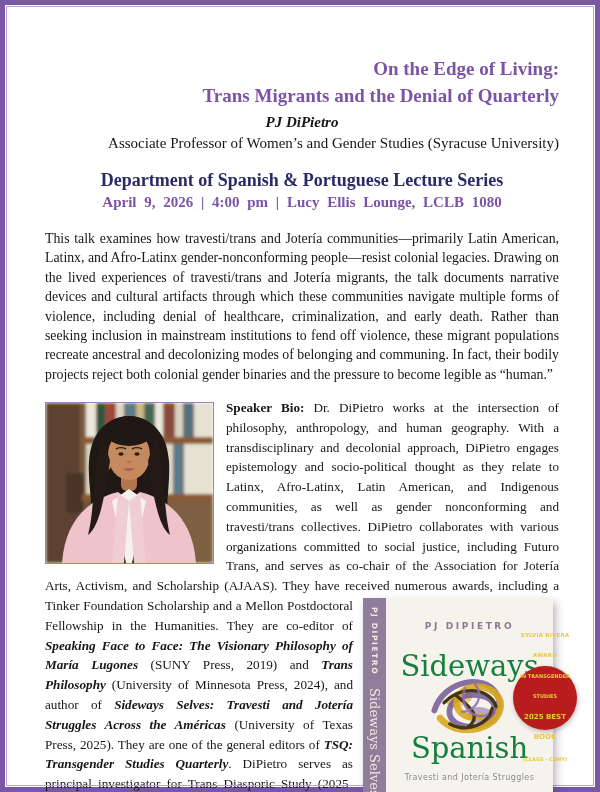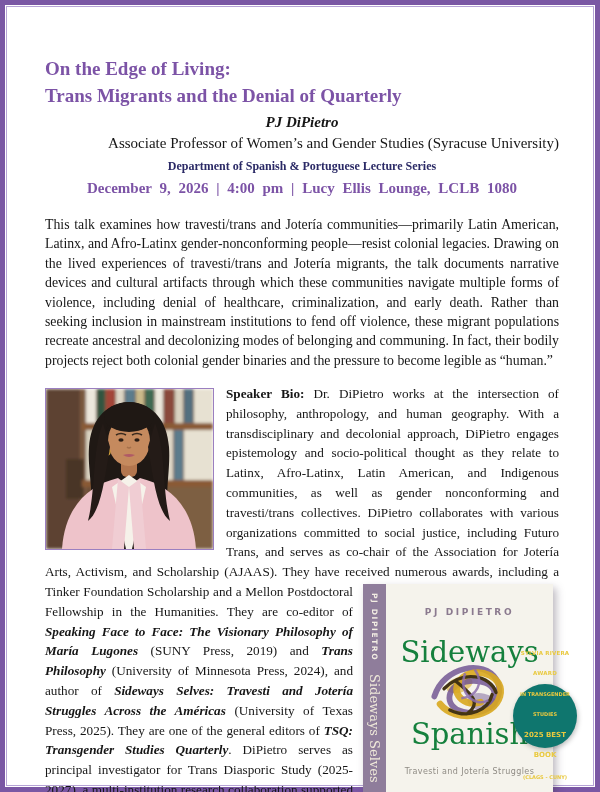--- a/index.html
+++ b/index.html
@@ -5,24 +5,24 @@
   html,body{margin:0;padding:0;background:#ffffff;}
   body{width:600px;height:792px;overflow:hidden;}
   .page{
     width:600px;height:792px;box-sizing:border-box;position:relative;
     border:5px solid #7a57a4;background:#ffffff;
     font-family:"Liberation Serif",serif;color:#161616;
   }
   .inner-frame{position:absolute;inset:1px;border:1px solid #b6a3d6;pointer-events:none;}
   .content{padding:50px 36px 0 40px;}
 
-  .title{color:#7c53a6;font-weight:bold;font-size:19px;line-height:27px;text-align:left;}
+  .title{color:#7c53a6;font-weight:bold;font-size:19px;line-height:27px;text-align:right;}
   .byline{font-size:15px;line-height:21px;text-align:center;font-weight:bold;font-style:italic;margin-top:3px;}
   .affil{font-size:15px;line-height:20px;text-align:right;}
-  .series{color:#2b2a66;font-weight:bold;font-size:12px;line-height:20px;text-align:center;margin-top:3px;}
+  .series{color:#2b2a66;font-weight:bold;font-size:18px;line-height:20px;text-align:center;margin-top:17px;}
   .when{color:#7c53a6;font-weight:bold;font-size:15px;line-height:20px;text-align:center;margin-top:2px;word-spacing:4px;}
 
   .abstract{font-size:13.8px;line-height:19.4px;text-align:justify;margin-top:17px;}
   .bio{font-size:13.2px;line-height:19.8px;text-align:justify;margin-top:7px;}
   .bio::after{content:"";display:block;clear:both;}
   .bio-label{font-weight:bold;}
   .it{font-style:italic;font-weight:bold;}
 
   .photo-float{
     float:left;width:167px;height:160px;margin:4px 12px 2px 0;
@@ -51,26 +51,26 @@
     padding-top:19px;box-sizing:border-box;
   }
   .cover-author{
     font-family:"DejaVu Sans",sans-serif;font-weight:bold;font-size:9px;
     letter-spacing:2.6px;color:#8b7a8f;white-space:nowrap;
   }
   .cover-title{font-family:"DejaVu Serif",serif;font-size:29px;line-height:1;color:#15803d;}
   .title-top{margin-top:15px;}
   .cover-art{margin:-13px 0 -15px;line-height:0;}
   .cover-subtitle{
-    margin-top:16px;font-family:"DejaVu Sans",sans-serif;font-size:8px;
+    margin-top:8px;font-family:"DejaVu Sans",sans-serif;font-size:8px;
     color:#8f8b84;line-height:1.75;text-align:center;letter-spacing:.4px;
   }
   .badge{
-    position:absolute;right:-18px;top:100px;width:64px;height:64px;border-radius:50%;
-    background:#0f766e;display:flex;flex-direction:column;justify-content:center;align-items:center;
+    position:absolute;right:-18px;top:68px;width:64px;height:64px;border-radius:50%;
+    background:#b91c1c;display:flex;flex-direction:column;justify-content:center;align-items:center;
     text-align:center;font-family:"DejaVu Sans",sans-serif;color:#e9c93f;
     box-shadow:1px 2px 5px rgba(0,0,0,.25);
   }
   .badge .b1{font-size:5.5px;font-weight:bold;letter-spacing:.2px;}
   .badge .b2{font-size:5px;font-weight:bold;margin-top:1px;}
   .badge .b3{font-size:7px;font-weight:bold;margin-top:2px;}
   .badge .b4{font-size:5px;font-weight:bold;margin-top:2px;}
 </style>
 </head>
 <body>
@@ -80,21 +80,21 @@
   <div class="content">
 
     <div class="title">
       <div>On the Edge of Living:</div>
       <div>Trans Migrants and the Denial of Quarterly</div>
     </div>
     <div class="byline">PJ DiPietro</div>
     <div class="affil">Associate Professor of Women’s and Gender Studies (Syracuse University)</div>
 
     <div class="series">Department of Spanish &amp; Portuguese Lecture Series</div>
-    <div class="when">December 9, 2026 | 4:00 pm | Lucy Ellis Lounge, LCLB 1080</div>
+    <div class="when">April 9, 2026 | 4:00 pm | Lucy Ellis Lounge, LCLB 1080</div>
 
     <p class="abstract">This talk examines how travesti/trans and Jotería communities—primarily Latin American, Latinx, and Afro-Latinx gender-nonconforming people—resist colonial legacies. Drawing on the lived experiences of travesti/trans and Jotería migrants, the talk documents narrative devices and cultural artifacts through which these communities navigate multiple forms of violence, including denial of healthcare, criminalization, and early death. Rather than seeking inclusion in mainstream institutions to fend off violence, these migrant populations recreate ancestral and decolonizing modes of belonging and communing. In fact, their bodily projects reject both colonial gender binaries and the pressure to become legible as “human.”</p>
 
     <div class="bio">
 
       <span class="photo-float">
         <svg viewBox="0 0 167 160" width="167" height="160">
           <defs>
               <filter id="pblur" x="-10%" y="-10%" width="120%" height="120%">
                 <feGaussianBlur stdDeviation="1.8"></feGaussianBlur>

